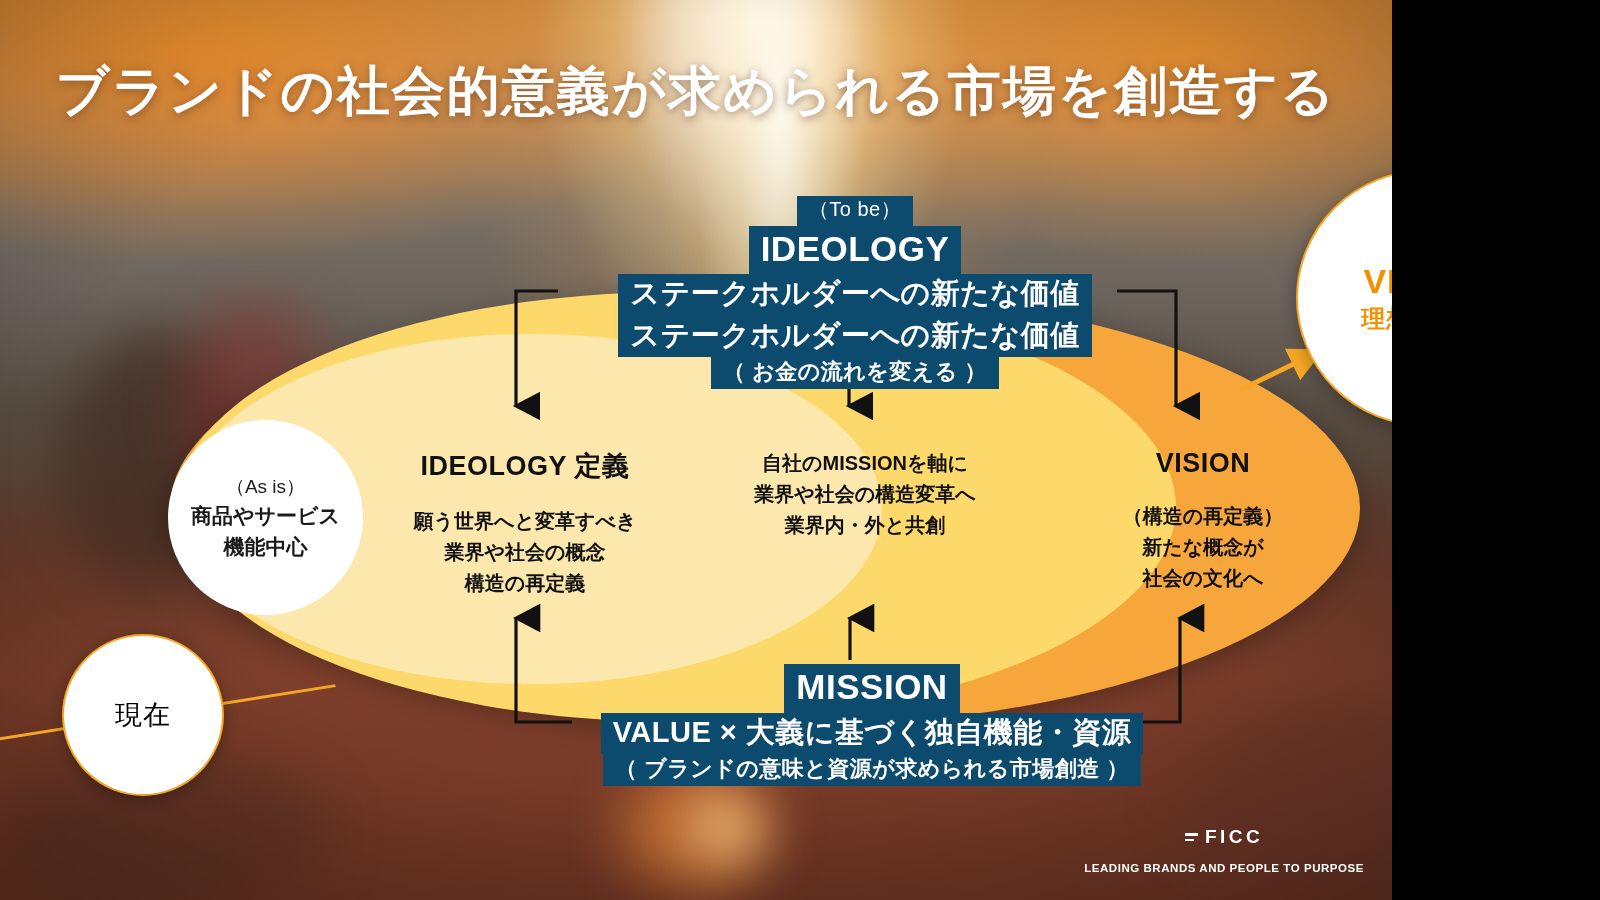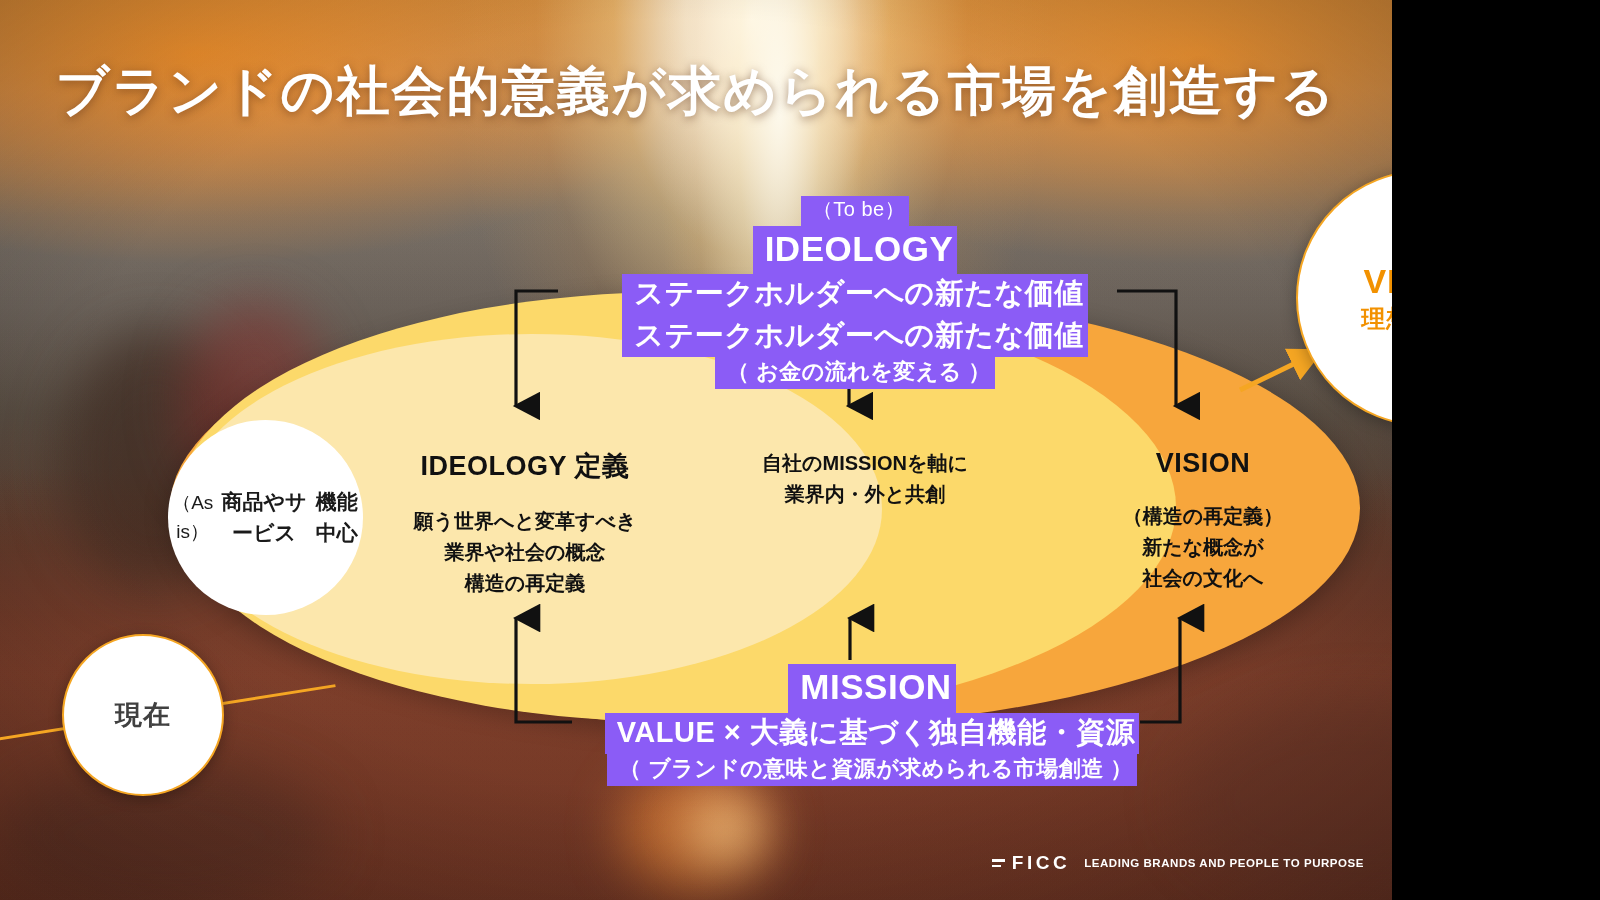--- a/index.html
+++ b/index.html
@@ -115,74 +115,74 @@
   .circle{
     position:absolute;border-radius:50%;background:#ffffff;
     display:flex;flex-direction:column;align-items:center;justify-content:center;
     text-align:center;
   }
   .circle-now{
     left:62px;top:634px;width:158px;height:158px;
     border:2px solid #F5A623;
     box-shadow:0 3px 14px rgba(0,0,0,0.30);
   }
-  .circle-now .lbl{color:#404040;font-size:27px;font-weight:700;letter-spacing:1px;}
+  .circle-now .lbl{color:#000000;font-size:27px;font-weight:400;letter-spacing:1px;}
   .circle-vision{
     left:1296px;top:170px;width:252px;height:252px;
     border:2px solid #F5A623;
     box-shadow:0 3px 16px rgba(0,0,0,0.30);
   }
   .circle-vision .v1{color:#F29100;font-size:34px;font-weight:700;letter-spacing:1px;line-height:1.18;}
   .circle-vision .v2{color:#F29100;font-size:24px;font-weight:700;letter-spacing:1px;line-height:1.3;margin-top:2px;}
 
   
   .vision-arrow{position:absolute;left:1236px;top:348px;width:90px;height:48px;}
 
   
   .asis{
     position:absolute;left:168px;top:420px;width:195px;height:195px;
-    display:flex;flex-direction:row;align-items:center;justify-content:center;
+    display:flex;flex-direction:column;align-items:center;justify-content:center;
     text-align:center;color:#1a1a1a;
   }
   .asis .a1{font-size:19px;font-weight:400;line-height:1.5;}
   .asis .a2{font-size:21px;font-weight:700;line-height:1.45;}
 
   
   .col{position:absolute;text-align:center;color:#111;}
   .col .head{font-size:27px;font-weight:700;letter-spacing:0.5px;margin-bottom:22px;}
   .col .body{font-size:20px;font-weight:700;line-height:1.55;}
   .col-a{left:380px;top:448px;width:290px;}
   .col-b{left:720px;top:448px;width:290px;}
   .col-c{left:1068px;top:448px;width:270px;}
 
   
   .callout{position:absolute;text-align:center;}
   .callout .line{
     display:inline-block;
-    background:#8b5cf6;color:#ffffff;
-    padding:1px 4px 3px 12px;
+    background:#0c4a6e;color:#ffffff;
+    padding:1px 12px 3px 12px;
     line-height:1.28;
     white-space:nowrap;
   }
   .callout .l-sm{font-size:20px;font-weight:400;letter-spacing:0.5px;}
   .callout .l-big{font-size:35px;font-weight:700;letter-spacing:0.5px;}
   .callout .l-md{font-size:29px;font-weight:700;letter-spacing:0.5px;}
   .callout .l-par{font-size:22px;font-weight:700;letter-spacing:0.5px;}
   .callout .row{display:block;margin:0;padding:0;}
 
   .callout-ideology{left:560px;top:196px;width:590px;}
   .callout-mission{left:572px;top:664px;width:600px;}
 
   
   .connectors{position:absolute;inset:0;pointer-events:none;}
 
   
   .logo{
     position:absolute;right:28px;bottom:26px;
-    display:flex;align-items:center;gap:14px;color:#fff;
+    display:flex;align-items:center;gap:14px;color:#fff;flex-direction:column;
   }
   .logo-mark{display:flex;align-items:center;gap:7px;}
   .logo-bars{display:flex;flex-direction:column;gap:3px;}
   .logo-bars i{display:block;background:#fff;height:2.5px;}
   .logo-bars i:nth-child(1){width:13px;}
   .logo-bars i:nth-child(2){width:9px;}
   .logo-word{font-size:19px;font-weight:700;letter-spacing:3.5px;}
   .logo-tag{font-size:11.5px;font-weight:700;letter-spacing:0.55px;}
 </style>
 </head>
@@ -227,20 +227,21 @@
       <div class="body">
         <div>願う世界へと変革すべき</div>
         <div>業界や社会の概念</div>
         <div>構造の再定義</div>
       </div>
     </div>
 
     <div class="col col-b">
       <div class="body">
         <div>自社のMISSIONを軸に</div>
+        <div>業界や社会の構造変革へ</div>
         <div>業界内・外と共創</div>
       </div>
     </div>
 
     <div class="col col-c">
       <div class="head">VISION</div>
       <div class="body">
         <div>（構造の再定義）</div>
         <div>新たな概念が</div>
         <div>社会の文化へ</div>

